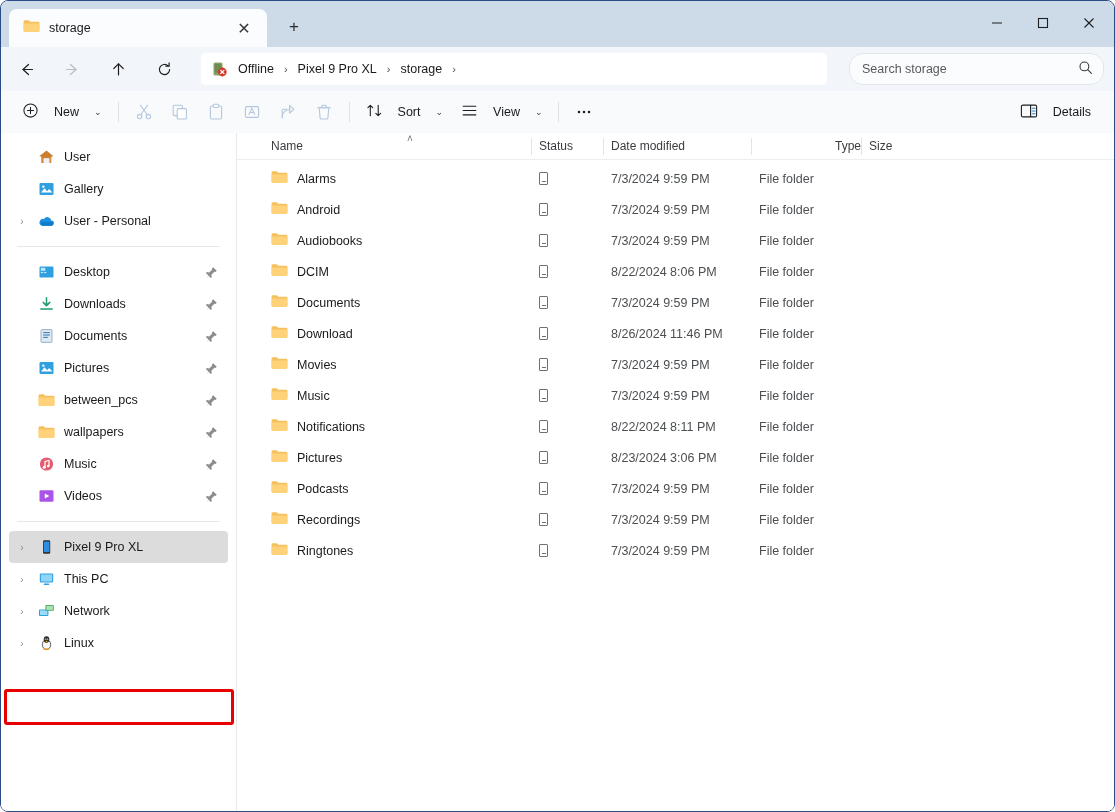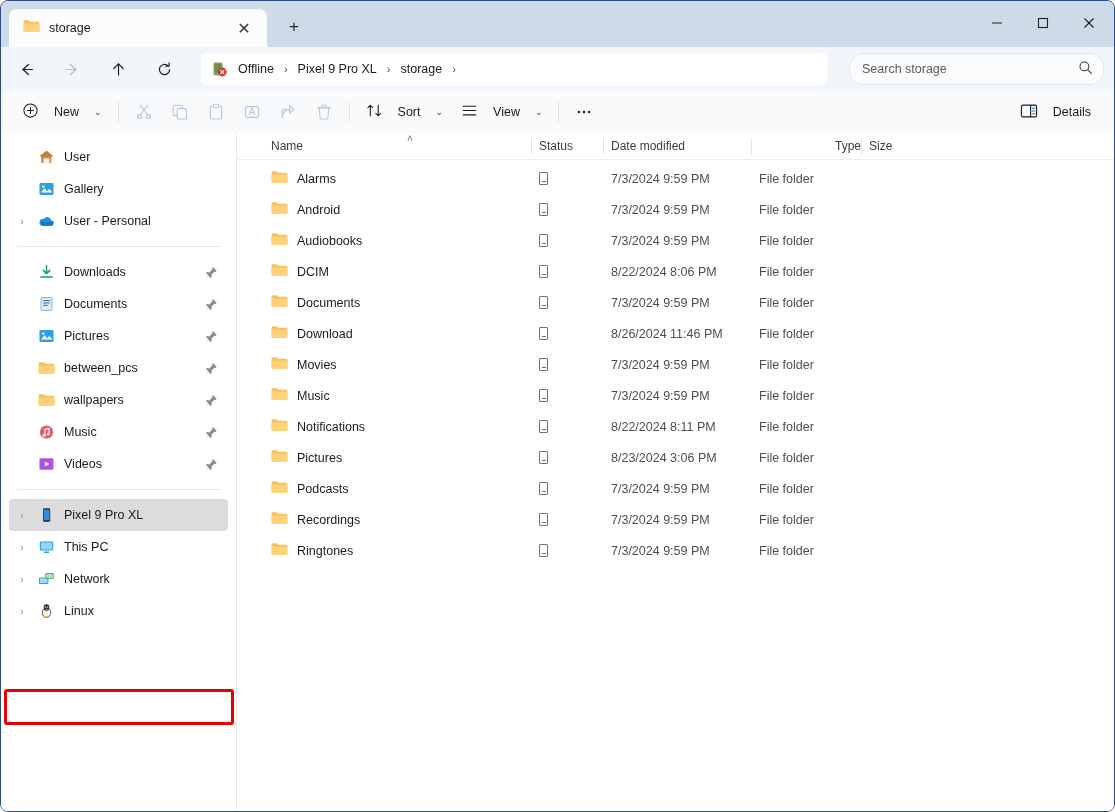--- a/index.html
+++ b/index.html
@@ -440,20 +440,37 @@
           <svg width="18" height="16" viewBox="0 0 18 16">
               <path d="M5.2 12.8h8.7a2.7 2.7 0 0 0 .3-5.4 4 4 0 0 0-7.3-1.5A3.2 3.2 0 0 0 5.2 12.8z" fill="#1b8fe0"></path>
               <path d="M5.2 12.8h8.7a2.7 2.7 0 0 0 1.9-4.6c-2.6 1.2-7 1.5-11 .4a3.2 3.2 0 0 0 .4 4.2z" fill="#0f7cc7"></path>
             </svg>
         </span>
         <span class="nav-label">User - Personal</span>
       </div>
 
       <div class="nav-sep"></div>
 
+      <div class="nav-item">
+        <span class="expander"></span>
+        <span class="nav-icon">
+          <svg width="17" height="16" viewBox="0 0 17 16">
+              <rect x="1.5" y="2.5" width="14" height="11" rx="1.2" fill="#2f9fe0"></rect>
+              <rect x="2.8" y="3.8" width="4.5" height="3" fill="#bfe6fb"></rect>
+              <rect x="2.8" y="8" width="2.4" height="1.1" fill="#bfe6fb"></rect>
+              <rect x="6" y="8" width="2.4" height="1.1" fill="#bfe6fb"></rect>
+            </svg>
+        </span>
+        <span class="nav-label">Desktop</span>
+        <span class="pin">
+          <svg width="13" height="13" viewBox="0 0 13 13">
+              <path d="M8.2 1.3l3.5 3.5-1.3 1.3-1-.3-3 3 .4 2.3-1 1-2.3-2.4-2.6 2.6.0-.1 2.5-2.7L.9 7.1l1-1 2.3.4 3-3-.3-1z" fill="#8d8d8d"></path>
+            </svg>
+        </span>
+      </div>
 
       <div class="nav-item">
         <span class="expander"></span>
         <span class="nav-icon">
           <svg width="17" height="16" viewBox="0 0 17 16">
               <path d="M8.5 1.8v7.4M5.2 6.4l3.3 3.2 3.3-3.2" fill="none" stroke="#1f9a6d" stroke-width="1.5" stroke-linecap="round" stroke-linejoin="round"></path>
               <line x1="2.8" y1="13" x2="14.2" y2="13" stroke="#1f9a6d" stroke-width="1.5" stroke-linecap="round"></line>
             </svg>
         </span>
         <span class="nav-label">Downloads</span>

